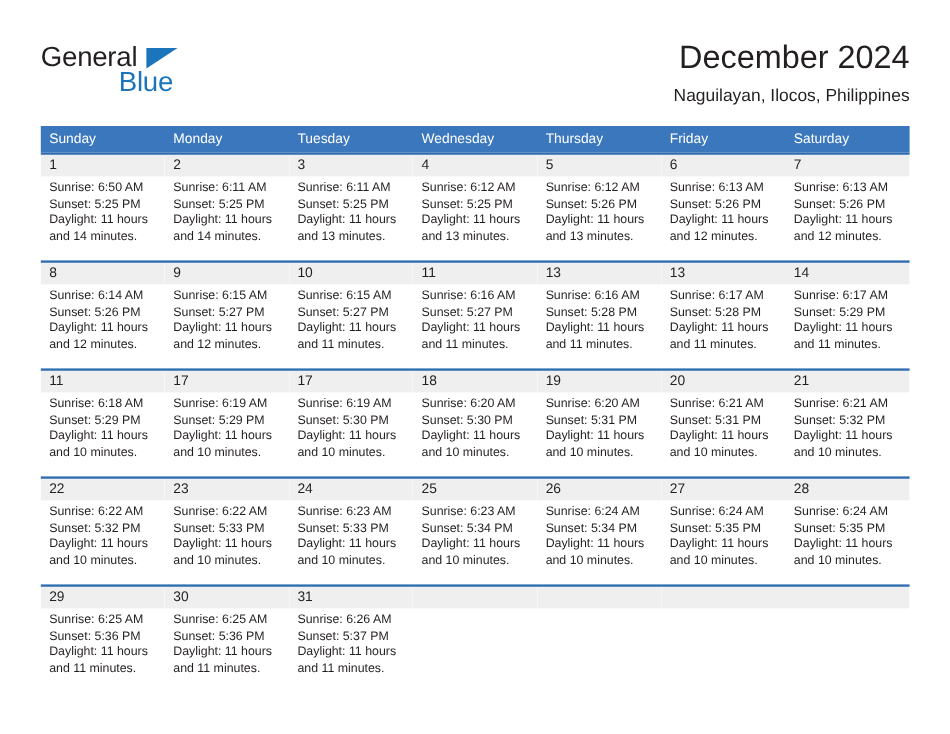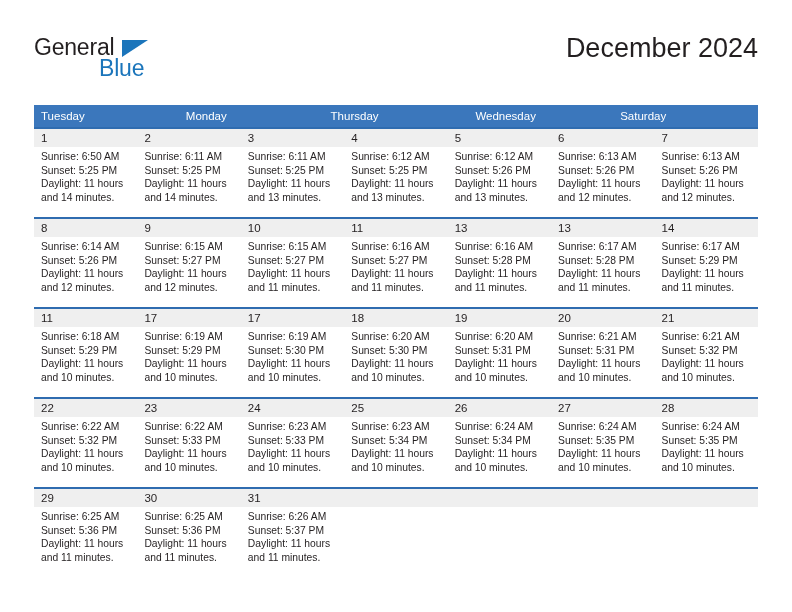--- a/index.html
+++ b/index.html
@@ -152,31 +152,34 @@
   <div class="header">
 
     <div class="brand">
       <span class="brand-general">General</span>
       <span class="brand-tri"></span>
       <span class="brand-blue">Blue</span>
     </div>
 
     <div class="title-block">
       <div class="cal-title">December 2024</div>
+      <div class="cal-subtitle">Naguilayan, Ilocos, Philippines</div>
     </div>
 
   </div>
 
   <div class="calendar">
 
     <div class="weekday-row">
+      <div class="weekday">Sunday</div>
+      <div class="weekday">Monday</div>
       <div class="weekday">Tuesday</div>
-      <div class="weekday">Monday</div>
+      <div class="weekday">Wednesday</div>
       <div class="weekday">Thursday</div>
-      <div class="weekday">Wednesday</div>
+      <div class="weekday">Friday</div>
       <div class="weekday">Saturday</div>
     </div>
 
     <div class="week">
       <div class="day">
         <div class="day-num-band">1</div>
         <div class="day-body">
           <div>Sunrise: 6:50 AM</div>
           <div>Sunset: 5:25 PM</div>
           <div>Daylight: 11 hours</div>

